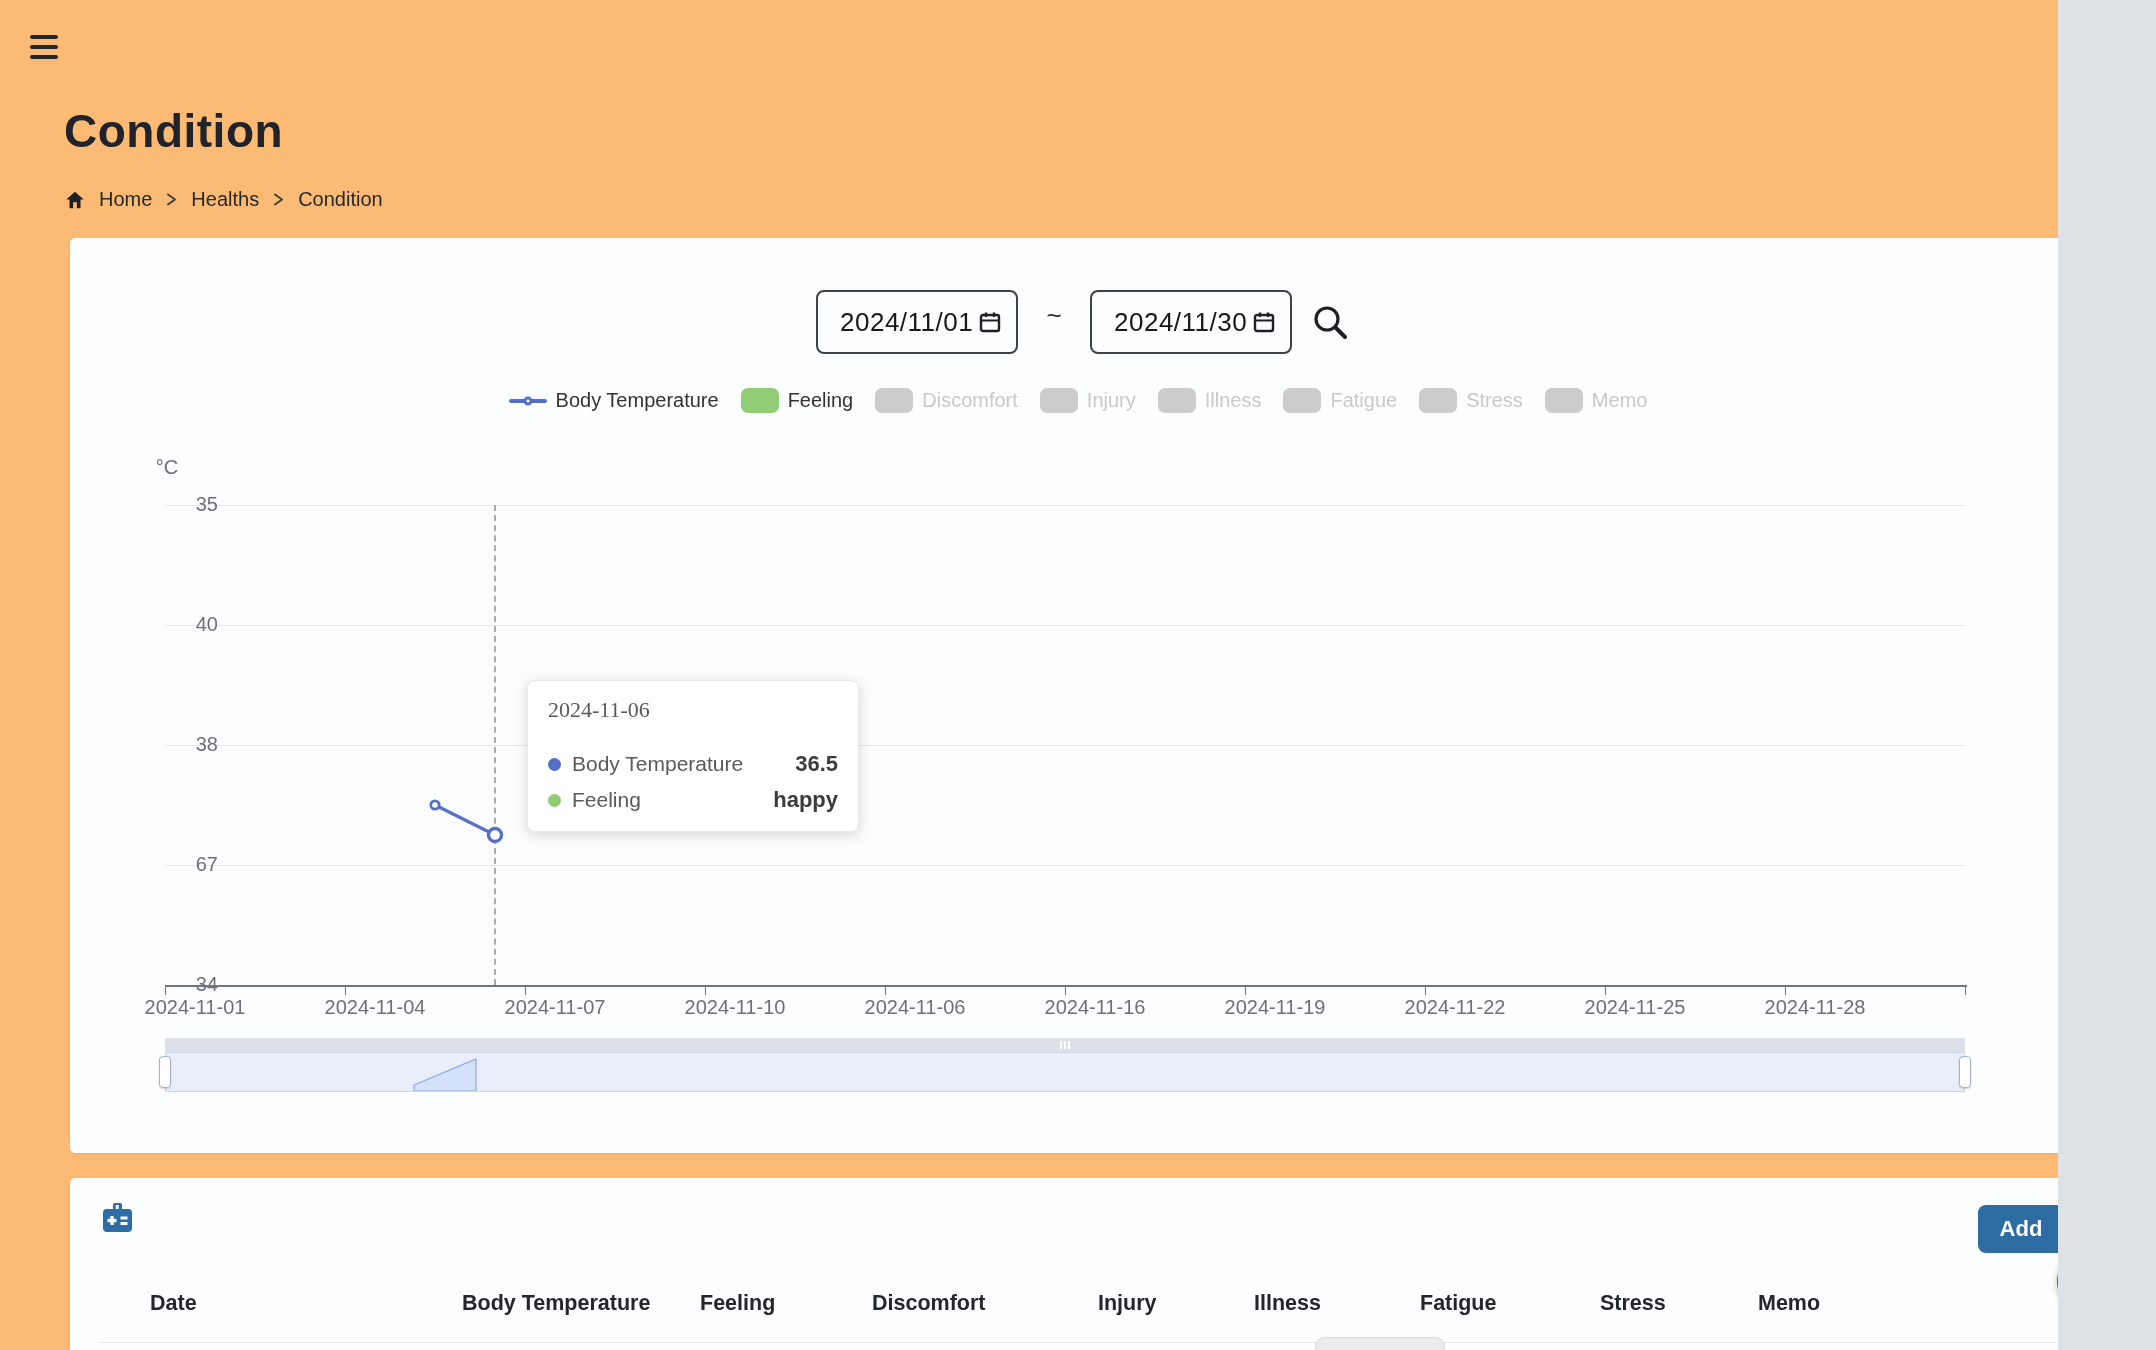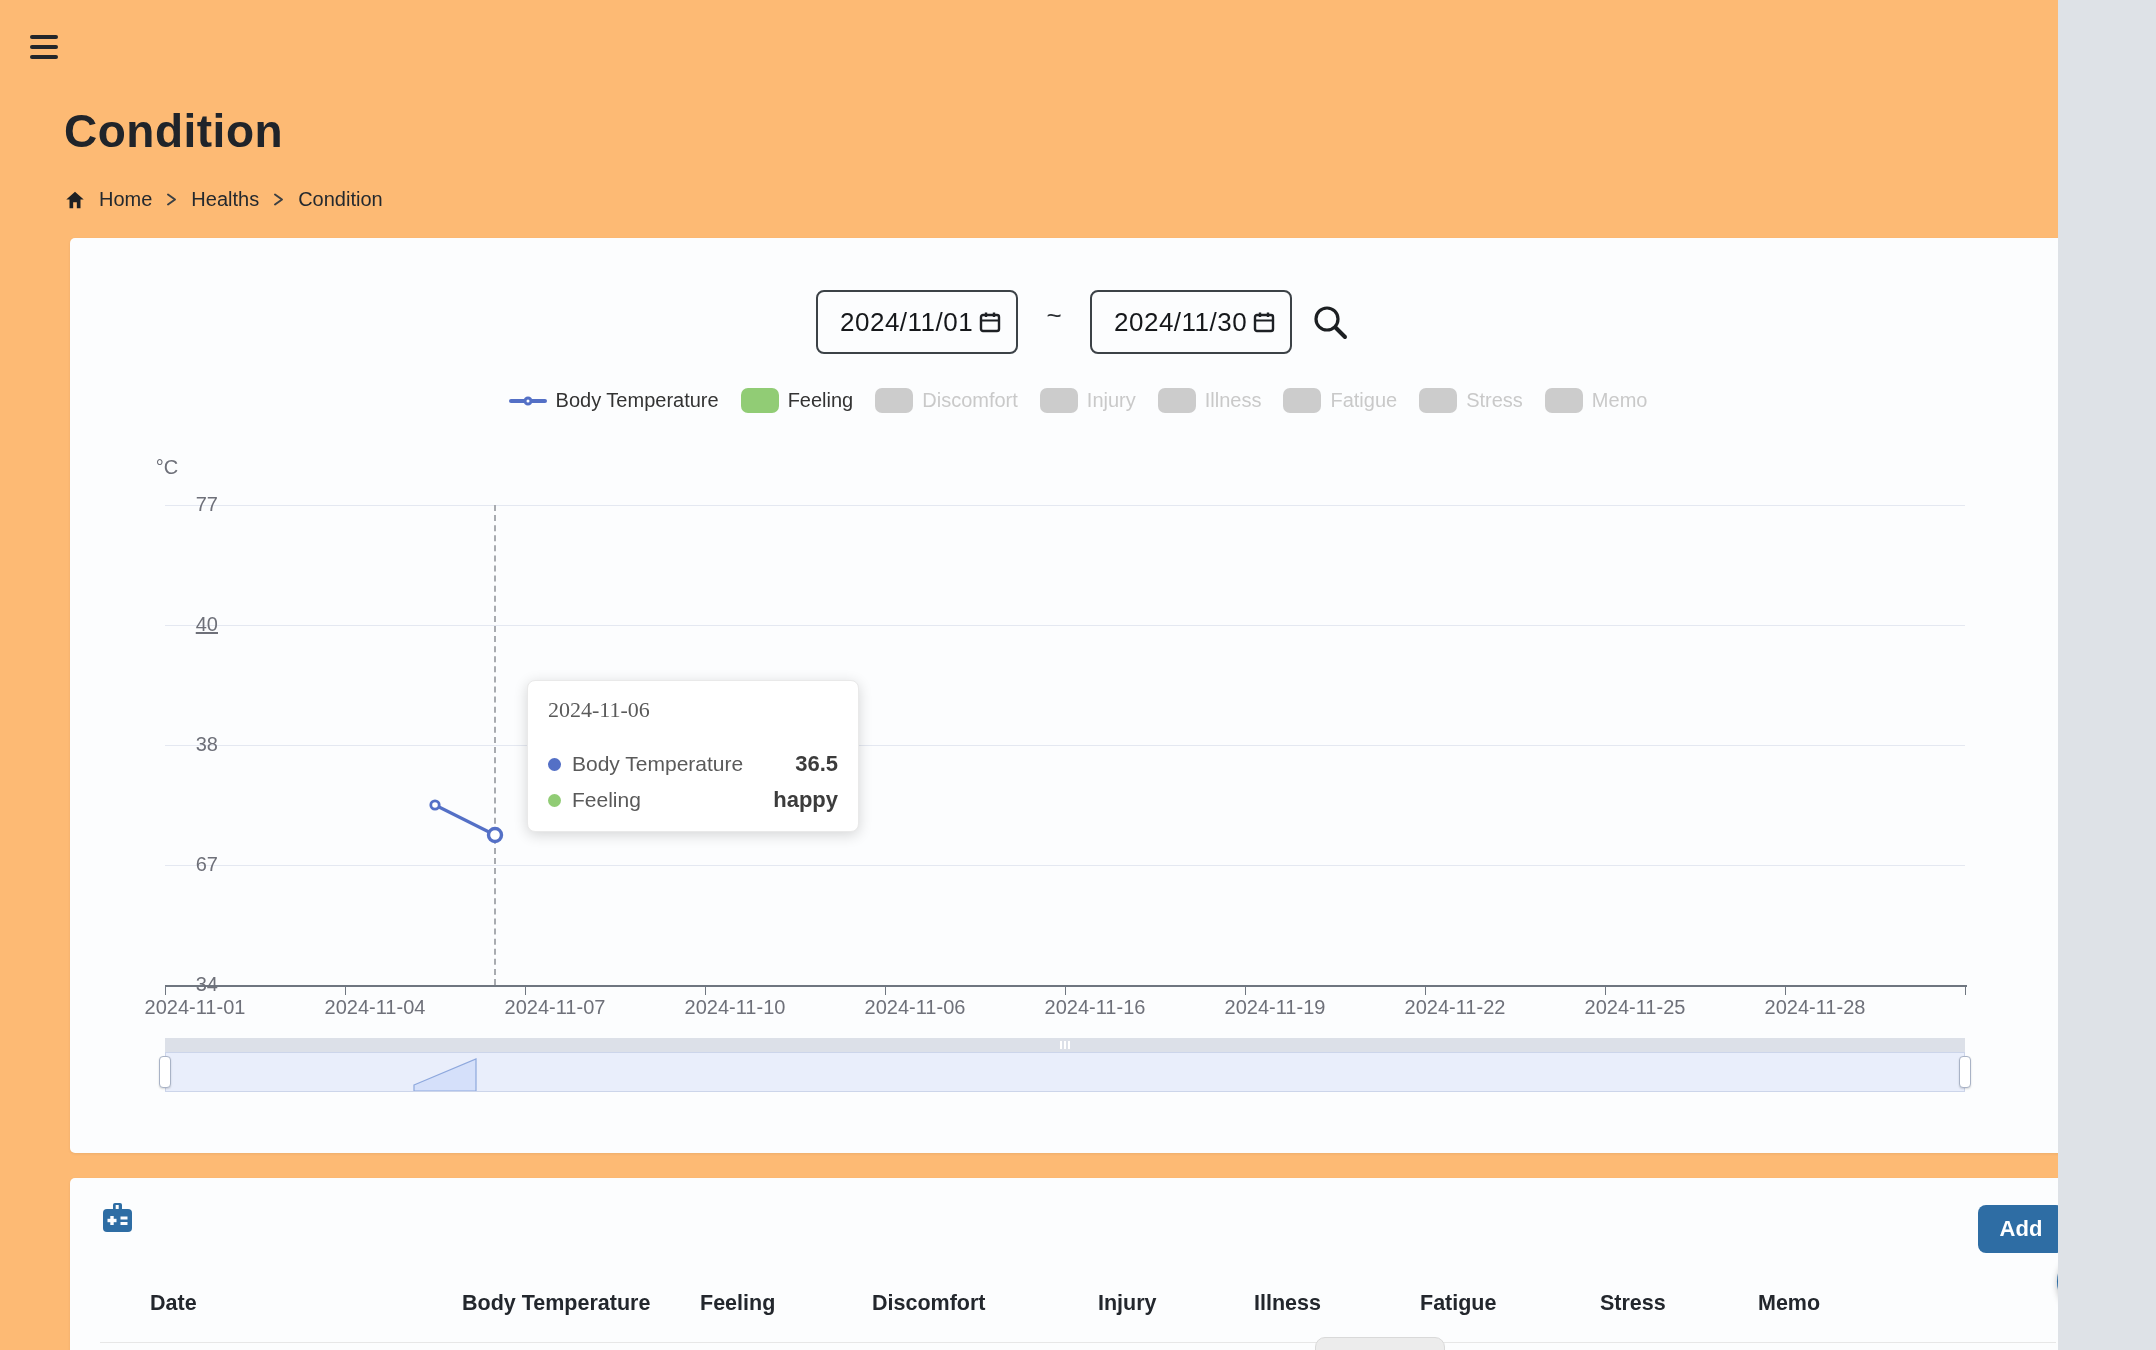--- a/index.html
+++ b/index.html
@@ -188,22 +188,22 @@
 
     <div id="unit-label" class="abs">°C</div>
     <div id="grid-layer">
         <div class="abs gridline" style="top: 267px;"></div>
         <div class="abs gridline" style="top: 387px;"></div>
         <div class="abs gridline" style="top: 507px;"></div>
         <div class="abs gridline" style="top: 627px;"></div>
       </div>
     <div id="x-axis-line" class="abs"></div>
     <div id="y-labels">
-        <div class="abs y-label" style="top: 255px;">77</div>
-        <div class="abs y-label" style="top: 375px; text-decoration: underline;">40</div>
+        <div class="abs y-label" style="top: 255px;">35</div>
+        <div class="abs y-label" style="top: 375px;">40</div>
         <div class="abs y-label" style="top: 495px;">38</div>
         <div class="abs y-label" style="top: 615px;">67</div>
         <div class="abs y-label" style="top: 735px;">34</div>
       </div>
     <div id="x-labels">
         <div class="abs x-label" style="left: 45px;">2024-11-01</div>
         <div class="abs x-label" style="left: 225px;">2024-11-04</div>
         <div class="abs x-label" style="left: 405px;">2024-11-07</div>
         <div class="abs x-label" style="left: 585px;">2024-11-10</div>
         <div class="abs x-label" style="left: 765px;">2024-11-06</div>

